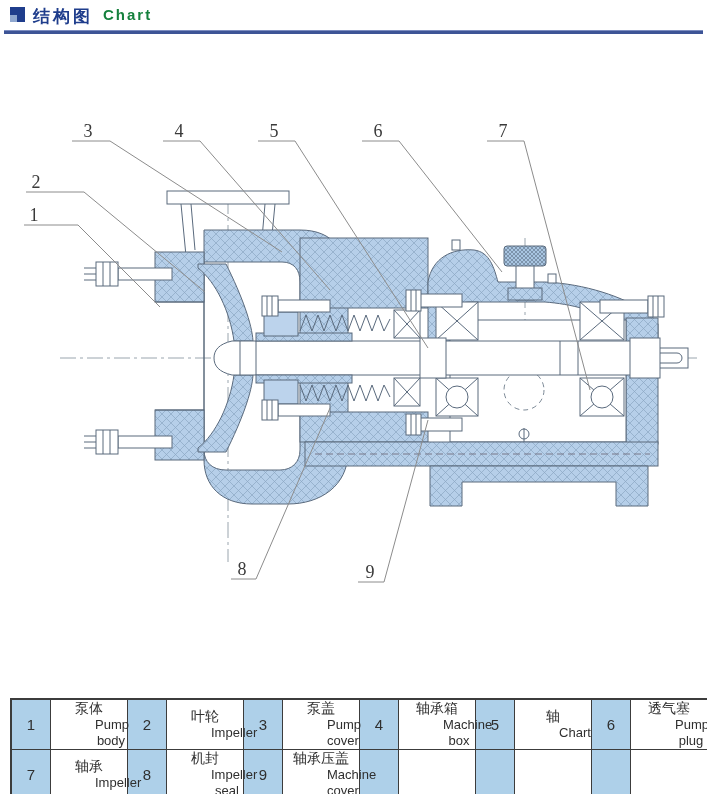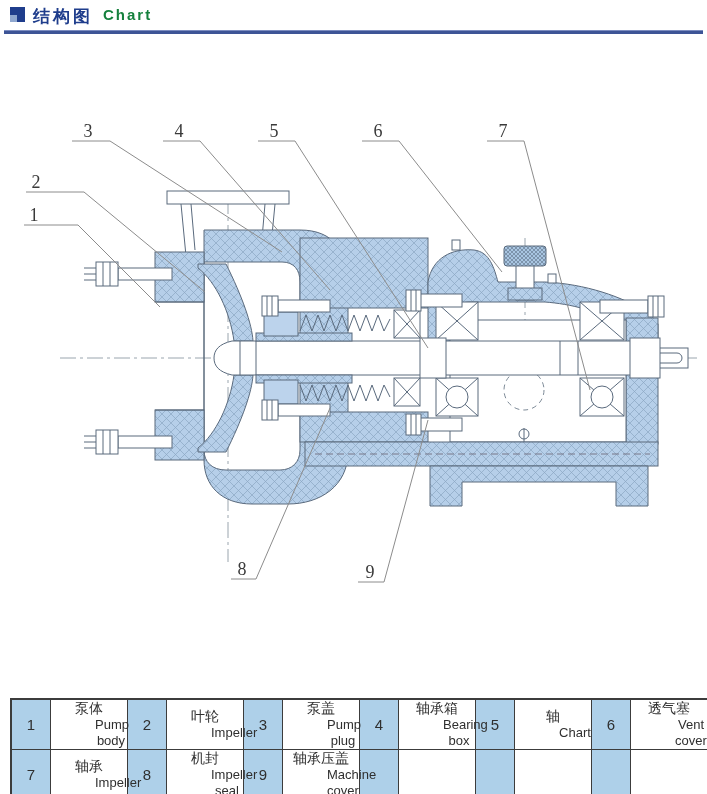--- a/index.html
+++ b/index.html
@@ -220,36 +220,36 @@
           <div class="en">Pump body</div>
         </td>
         <td class="num">2</td>
         <td class="name">
           <div class="zh">叶轮</div>
           <div class="en">Impeller</div>
         </td>
         <td class="num">3</td>
         <td class="name">
           <div class="zh">泵盖</div>
-          <div class="en">Pump plug</div>
+          <div class="en">Pump cover</div>
         </td>
         <td class="num">4</td>
         <td class="name">
           <div class="zh">轴承箱</div>
-          <div class="en">Bearing box</div>
+          <div class="en">Machine box</div>
         </td>
         <td class="num">5</td>
         <td class="name">
           <div class="zh">轴</div>
           <div class="en">Chart</div>
         </td>
         <td class="num">6</td>
         <td class="name">
           <div class="zh">透气塞</div>
-          <div class="en">Vent cover</div>
+          <div class="en">Pump plug</div>
         </td>
       </tr>
       <tr>
         <td class="num">7</td>
         <td class="name">
           <div class="zh">轴承</div>
           <div class="en">Impeller</div>
         </td>
         <td class="num">8</td>
         <td class="name">

